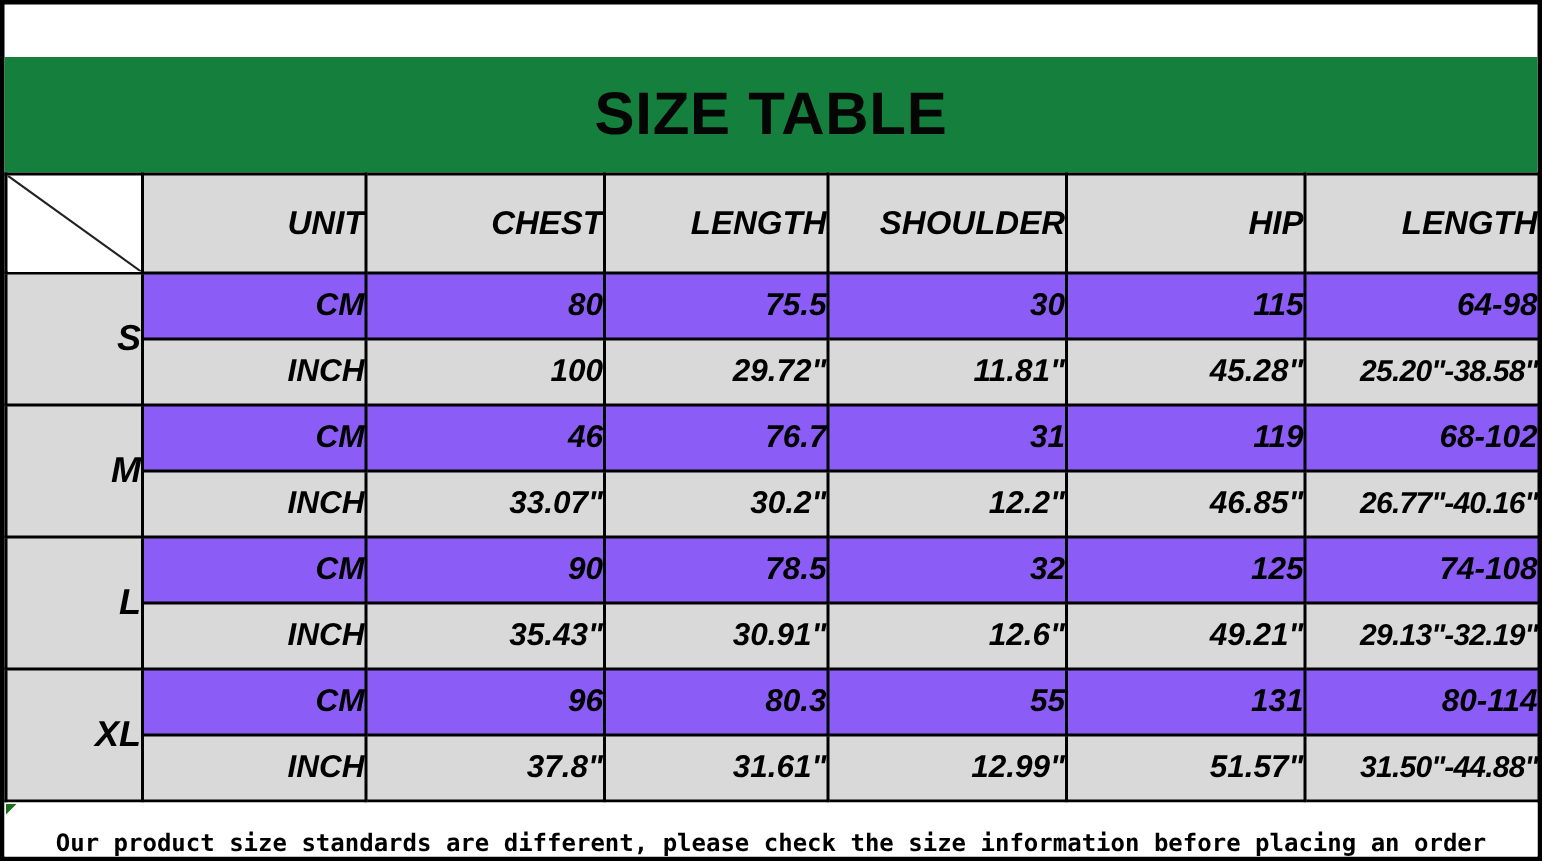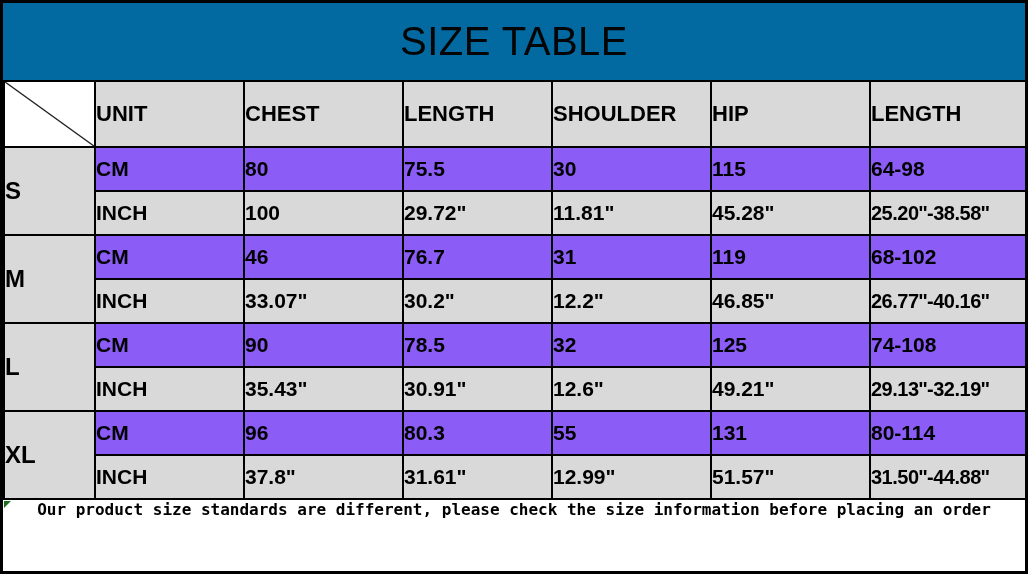--- a/index.html
+++ b/index.html
@@ -7,57 +7,59 @@
   .sheet {
     width: 1028px; height: 574px;
     border: 3px solid #000;
     background: #fff;
     display: flex; flex-direction: column;
     font-family: "Liberation Sans", sans-serif;
     color: #000;
   }
   .title-bar {
     flex: 0 0 77px;
-    background: #0369a1;
+    background: #15803d;
     display: flex; align-items: center; justify-content: center;
-    font-size: 40px; font-weight: normal; color: #050505;
+    font-size: 40px; font-weight: bold; color: #050505;
     letter-spacing: 0.5px;
+    margin-top: 35px;
   }
   table.size-table {
     border-collapse: collapse;
     table-layout: fixed;
     width: 1022px;
     flex: 0 0 auto;
   }
   .size-table col.c0 { width: 91px; }
   .size-table col.c1 { width: 149px; }
   .size-table col.c2 { width: 159px; }
   .size-table col.c3 { width: 149px; }
   .size-table col.c4 { width: 159px; }
   .size-table col.c5 { width: 159px; }
   .size-table col.c6 { width: 156px; }
   .size-table th, .size-table td {
     border: 2px solid #000;
-    text-align: left; vertical-align: middle;
+    text-align: right; vertical-align: middle;
     font-weight: bold;
     padding: 0;
     overflow: visible;
     white-space: nowrap;
+    font-style: italic;
   }
   .header-row th, .header-row td { height: 66px; background: #d9d9d9; font-size: 22px; }
   .header-row td.diag { background: #fff; position: relative; padding: 0; }
   .diag svg { position: absolute; top: 0; left: 0; width: 100%; height: 100%; display: block; }
   .data-row th, .data-row td { height: 44px; font-size: 21px; background: #8b5cf6; }
   .data-row.shaded td { background: #d9d9d9; margin-left: 44px; }
   .size-cell { background: #d9d9d9 !important; font-size: 24px !important; }
   td.tight { font-size: 20px; letter-spacing: -0.5px; }
   .note {
     flex: 1 1 auto;
     position: relative;
-    display: flex; align-items: flex-start; justify-content: center;
+    display: flex; align-items: flex-end; justify-content: center;
     font-family: "DejaVu Sans Mono", monospace;
     font-weight: bold; font-size: 16px;
     background: #fff;
   }
   .note .corner-marker {
     position: absolute; top: 1px; left: 1px;
     width: 0; height: 0;
     border-top: 7px solid #1e6b1e;
     border-right: 7px solid transparent;
   }

